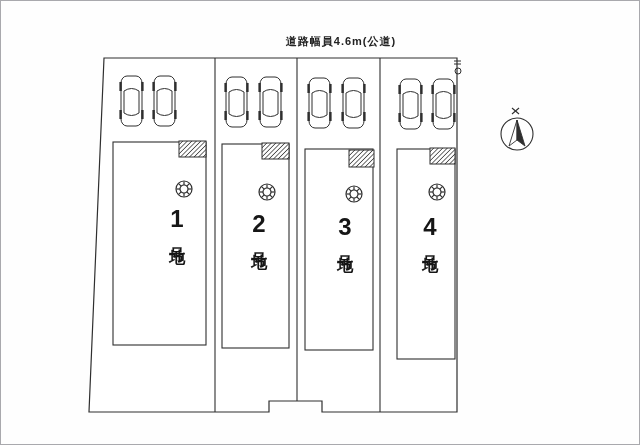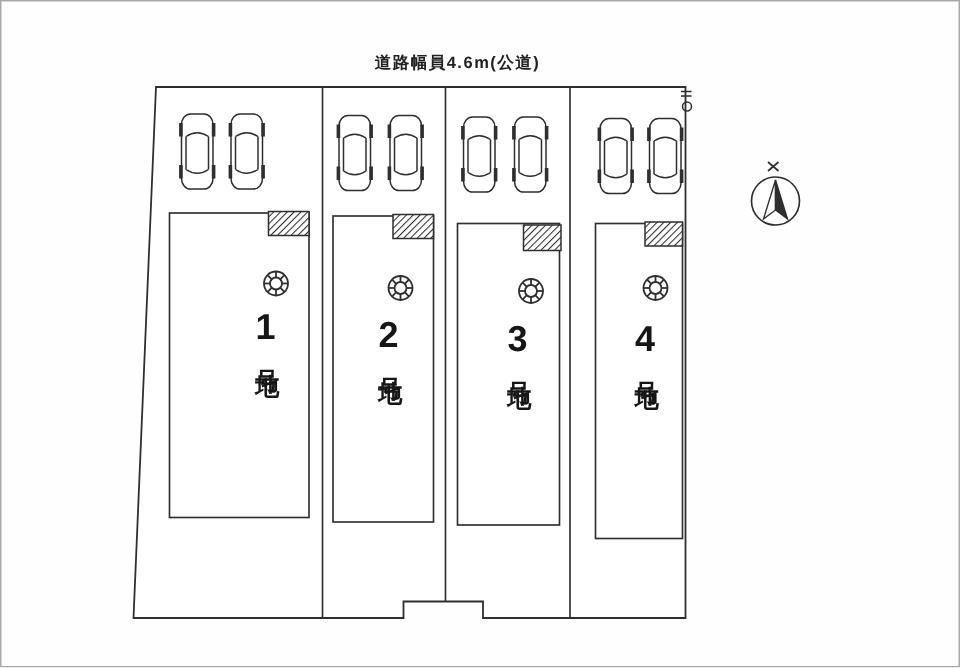--- a/index.html
+++ b/index.html
@@ -19,21 +19,21 @@
     color: #2f2f2f;
   }
   .plan-svg {
     position: absolute;
     left: 0; top: 0;
     width: 640px; height: 445px;
   }
   .road-label {
     position: absolute;
     top: 33px;
-    left: 304px;
+    left: 340px;
     transform: translateX(-50%);
     font-size: 11px;
     font-weight: 700;
     letter-spacing: 1px;
     color: #222;
     white-space: nowrap;
   }
   .lot-label {
     position: absolute;
     transform: translateX(-50%);

